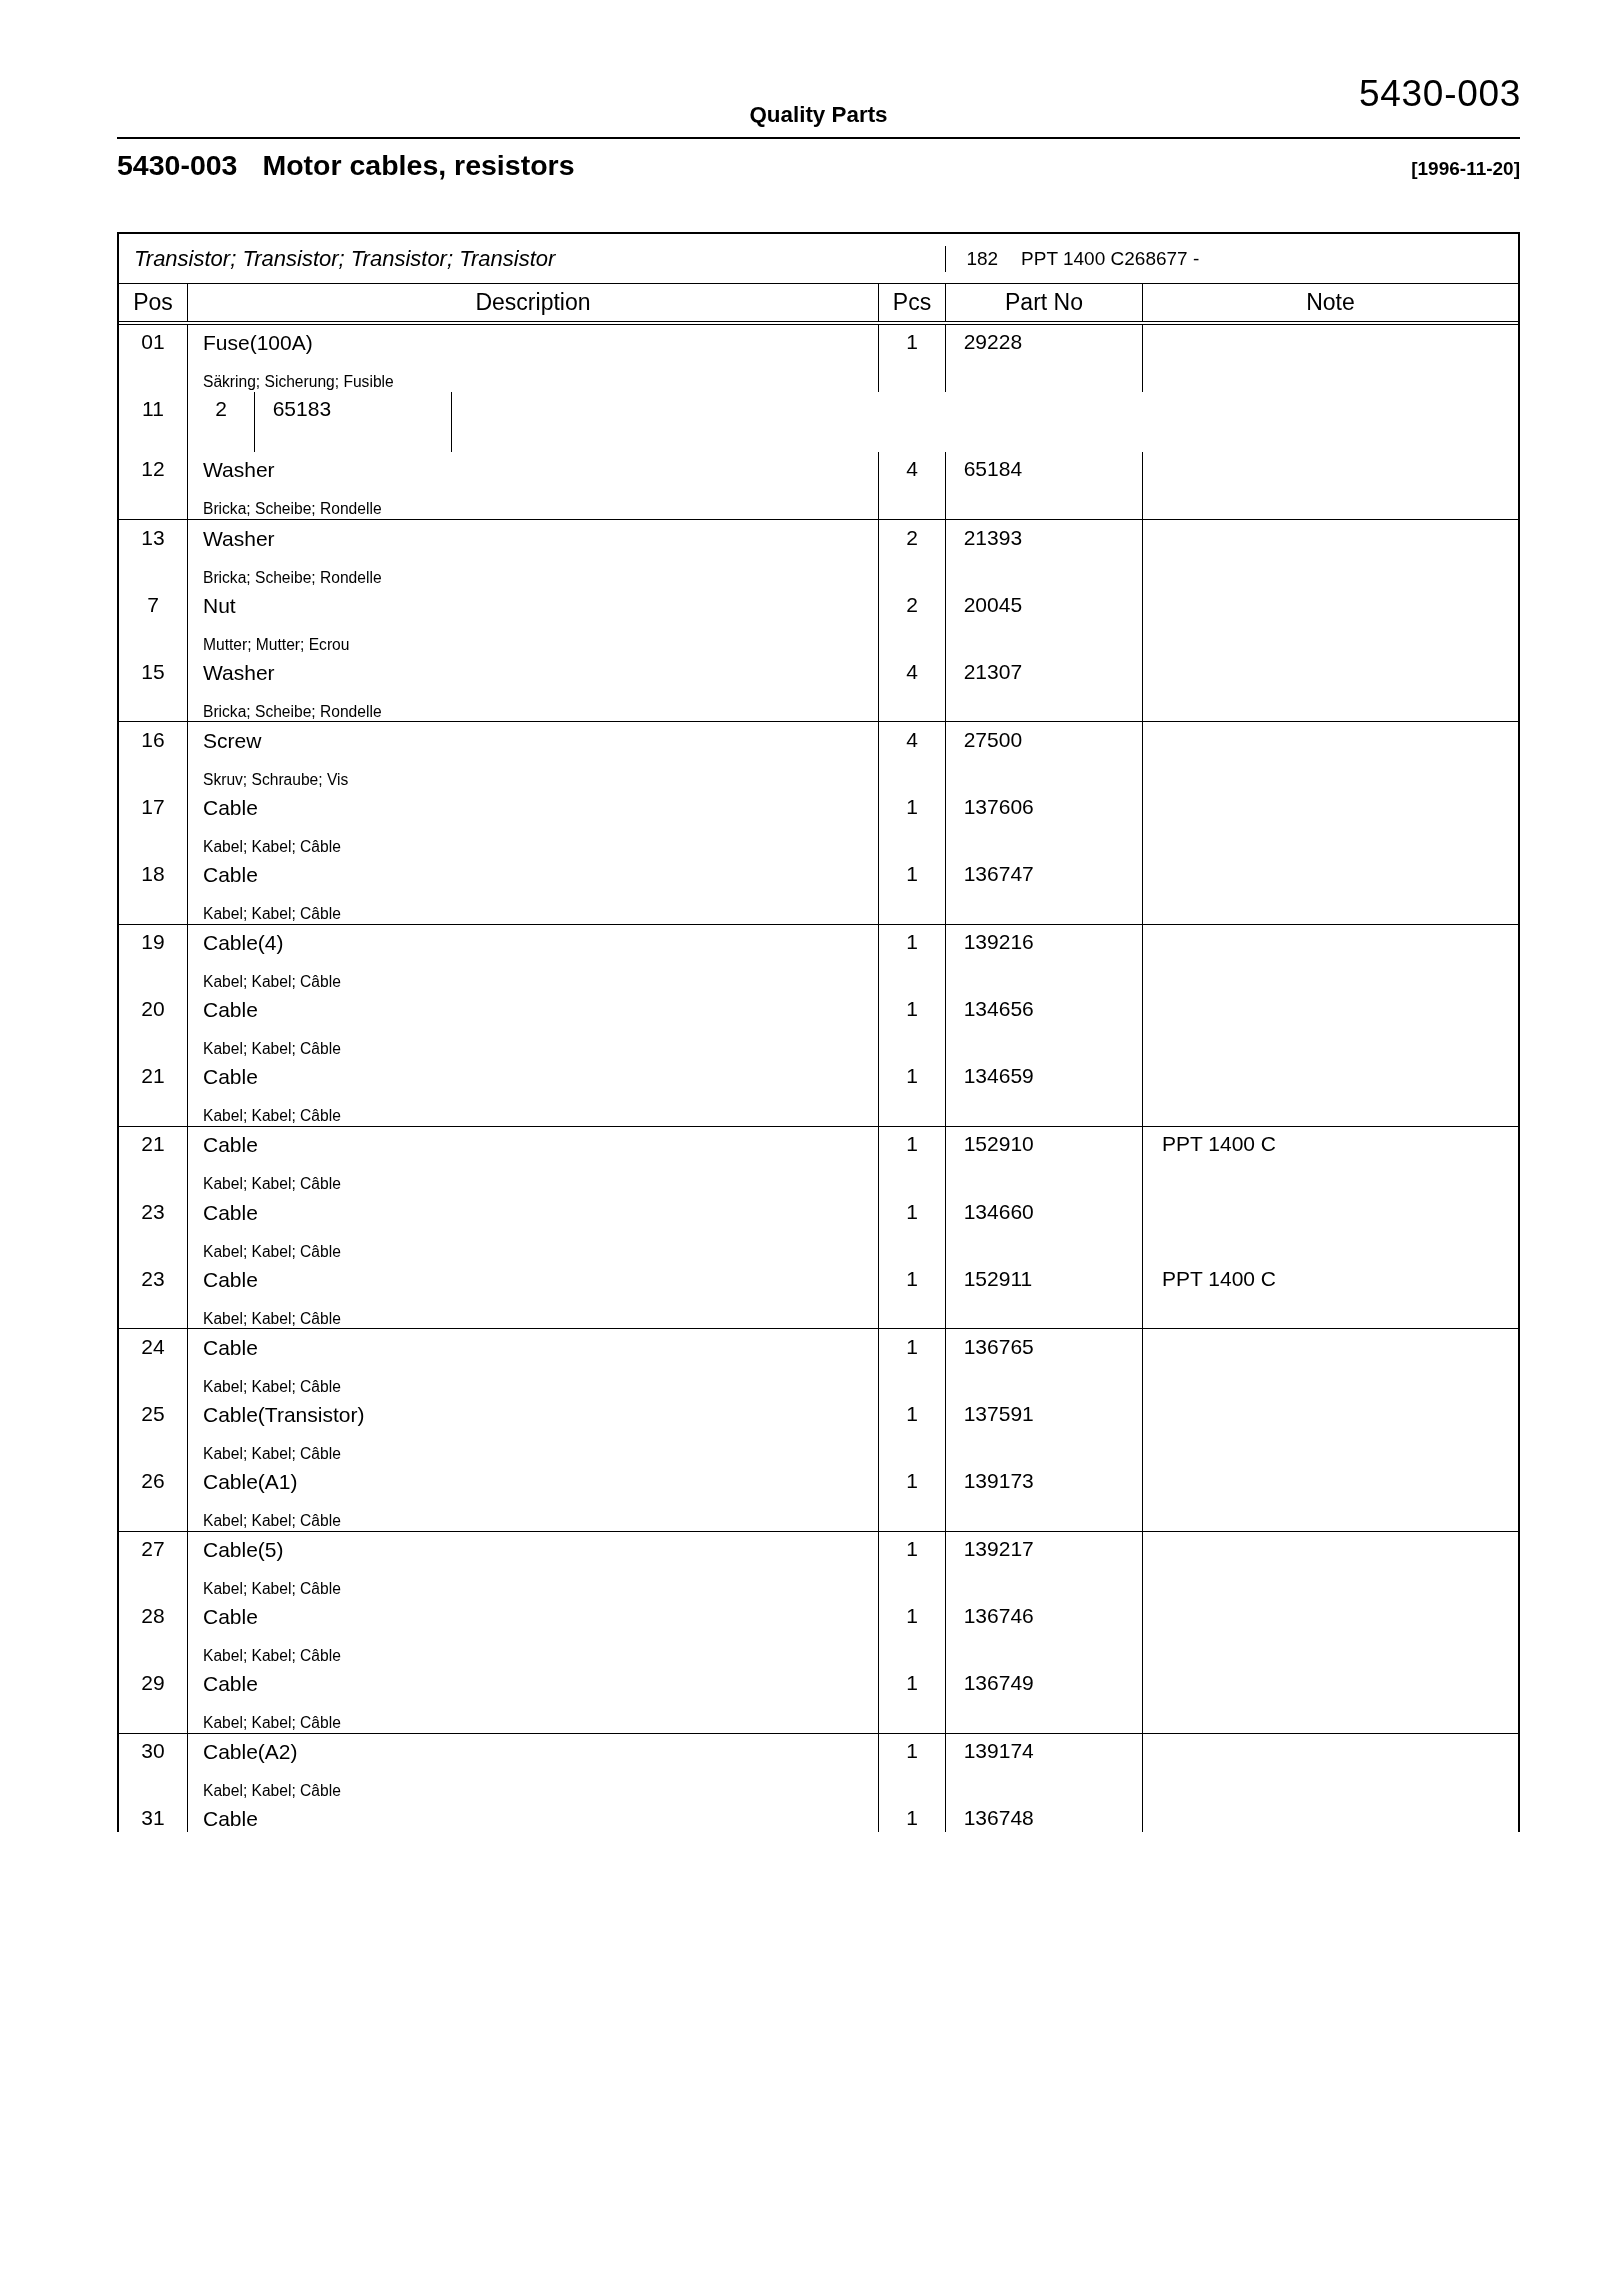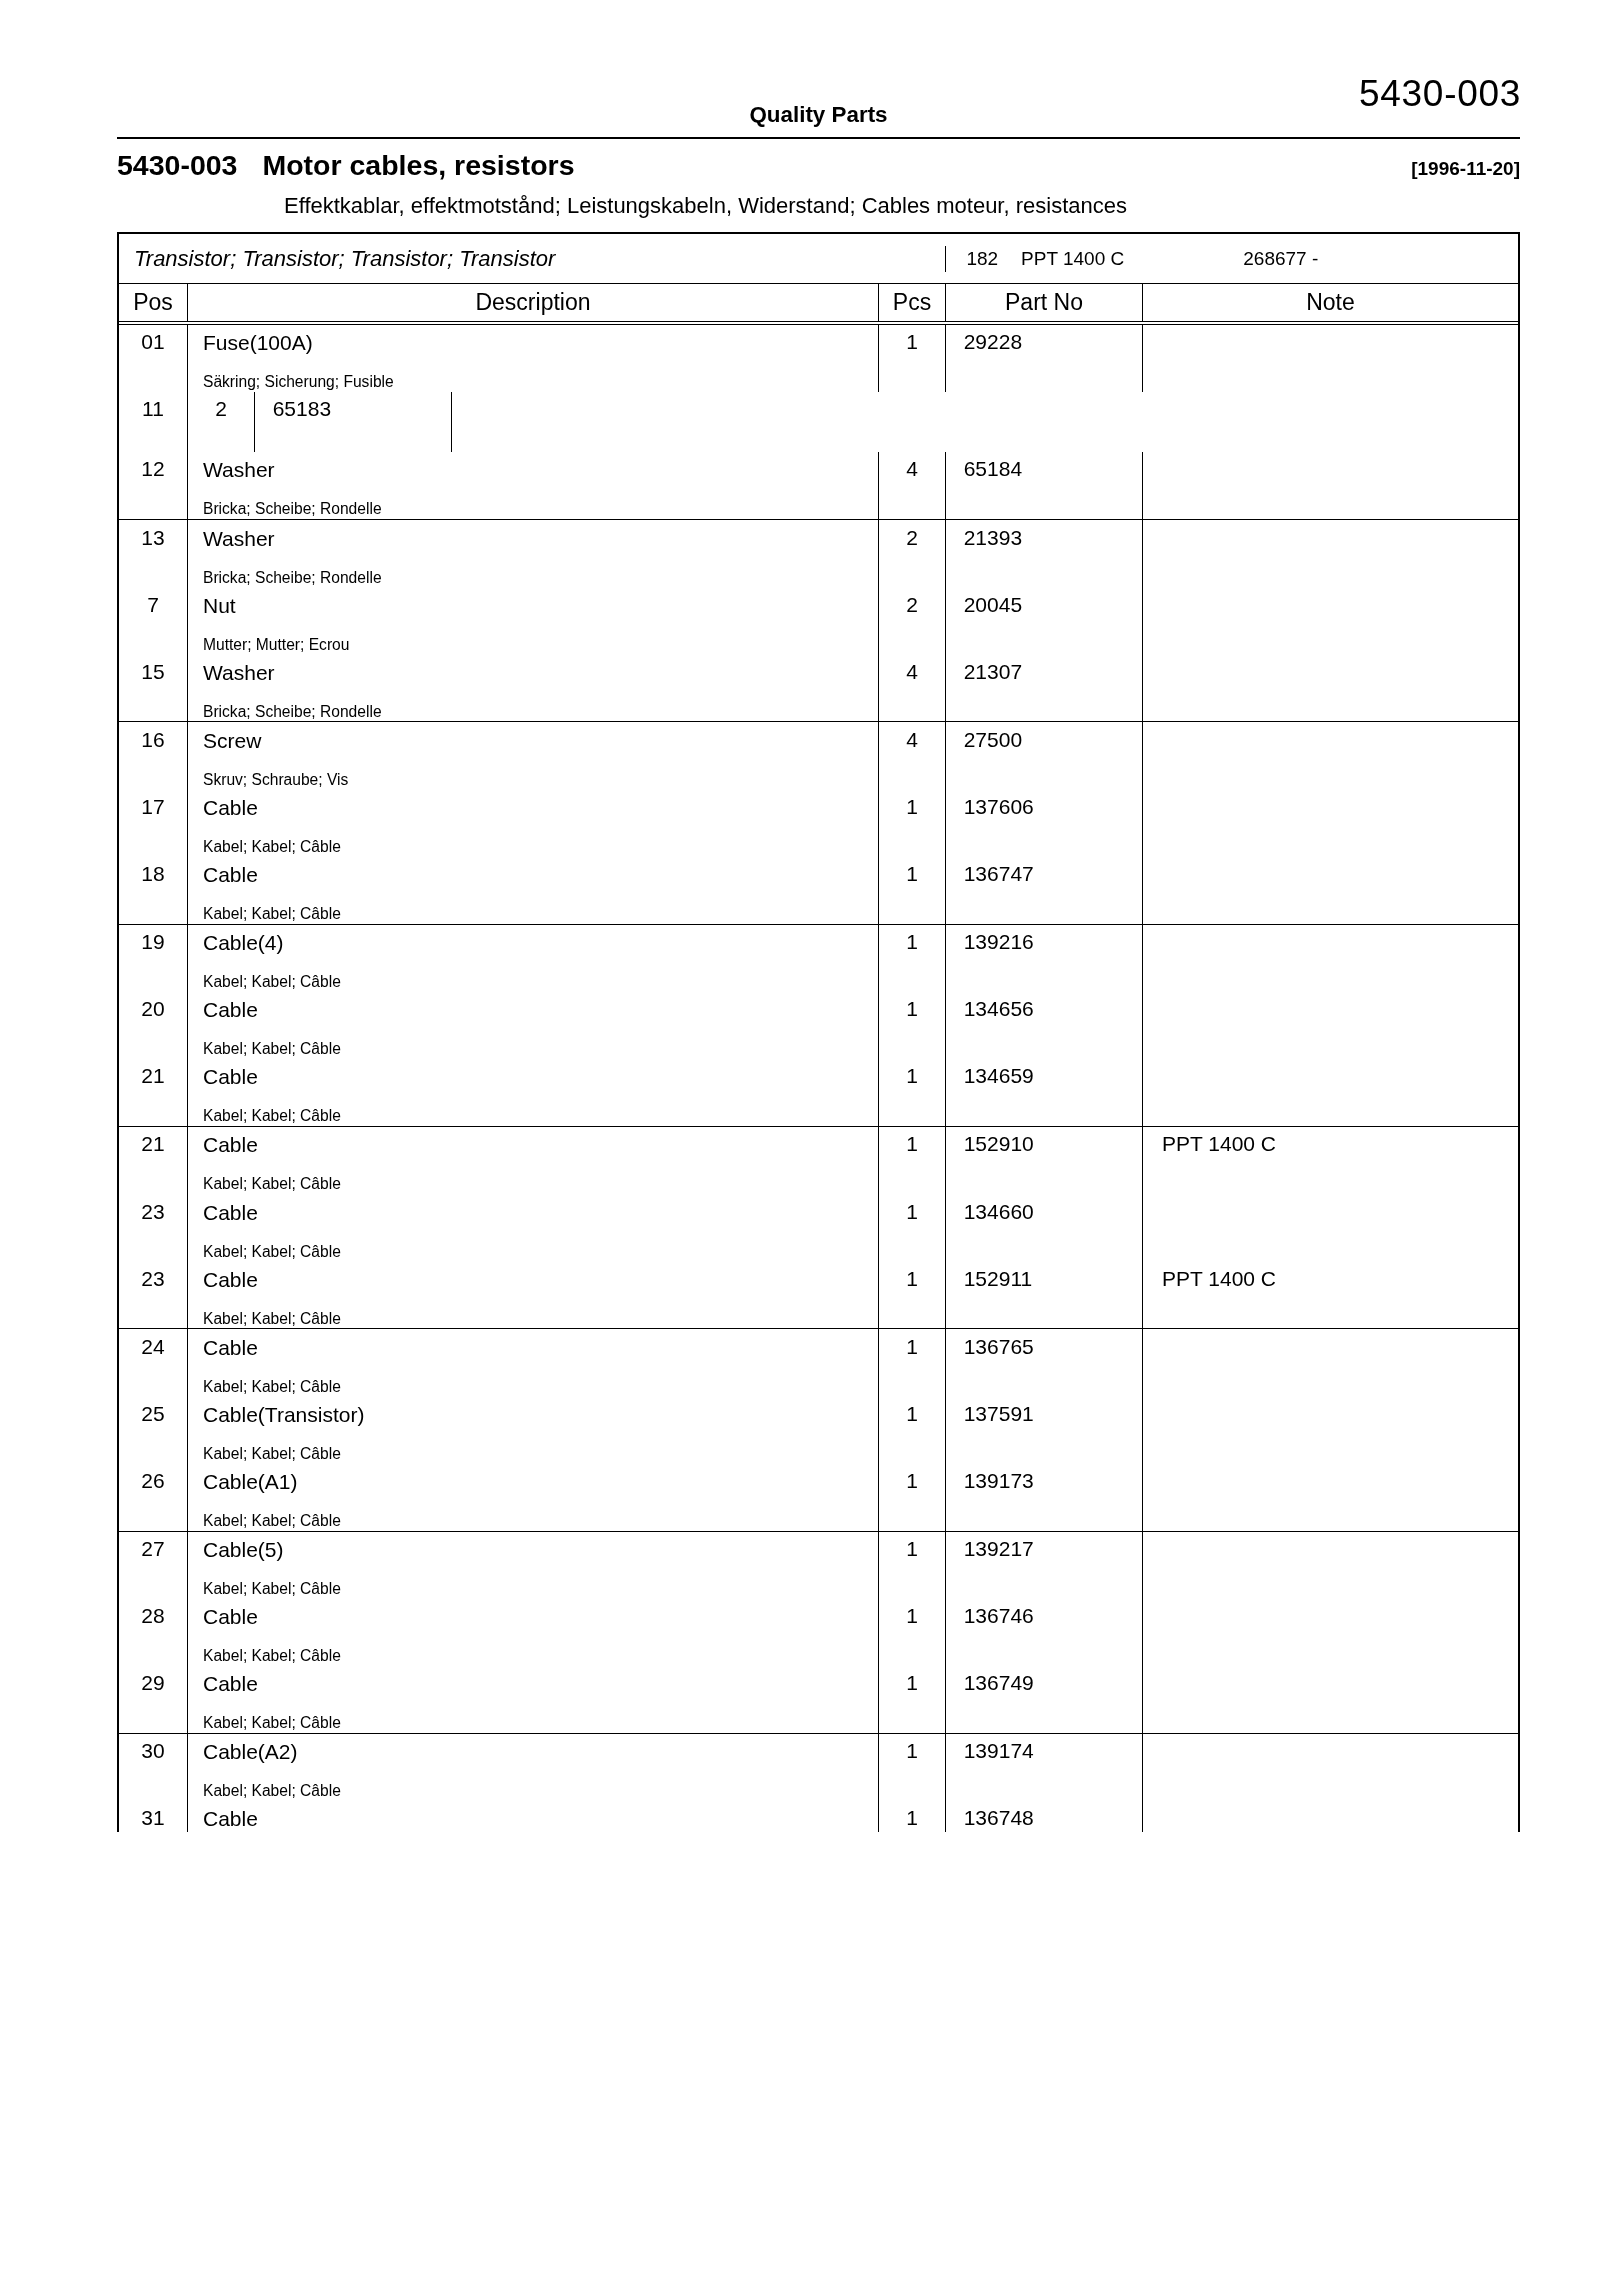--- a/index.html
+++ b/index.html
@@ -80,21 +80,21 @@
     font-size: 22px;
   }
   .band-right {
     flex: 1;
     display: flex;
     align-items: center;
     padding-left: 20.4px;
     font-size: 19px;
   }
   .band-model { margin-left: 23px; }
-  .band-serial { margin-left: 119px; }
+  .band-serial { }
 
   .col-header-row {
     display: flex;
     height: 37px;
     border-bottom: 1.4px solid #000;
     font-size: 23px;
   }
   .col-header-row > div {
     box-sizing: border-box;
     display: flex;
@@ -138,21 +138,20 @@
 
   <div class="doc-number-top">5430-003</div>
   <div class="brand">Quality Parts</div>
   <div class="rule top-rule"></div>
 
   <div class="title-row">
     <span class="title-number">5430-003</span>
     <span class="title-text">Motor cables, resistors</span>
     <span class="title-date">[1996-11-20]</span>
   </div>
-  <div class="subtitle">Effektkablar, effektmotstånd; Leistungskabeln, Widerstand; Cables moteur, resistances</div>
 
   <div class="parts-table">
 
     <div class="band-row">
       <div class="band-left">Transistor; Transistor; Transistor; Transistor</div>
       <div class="band-right">
         <span class="band-code">182</span>
         <span class="band-model">PPT 1400 C</span>
         <span class="band-serial">268677 -</span>
       </div>

